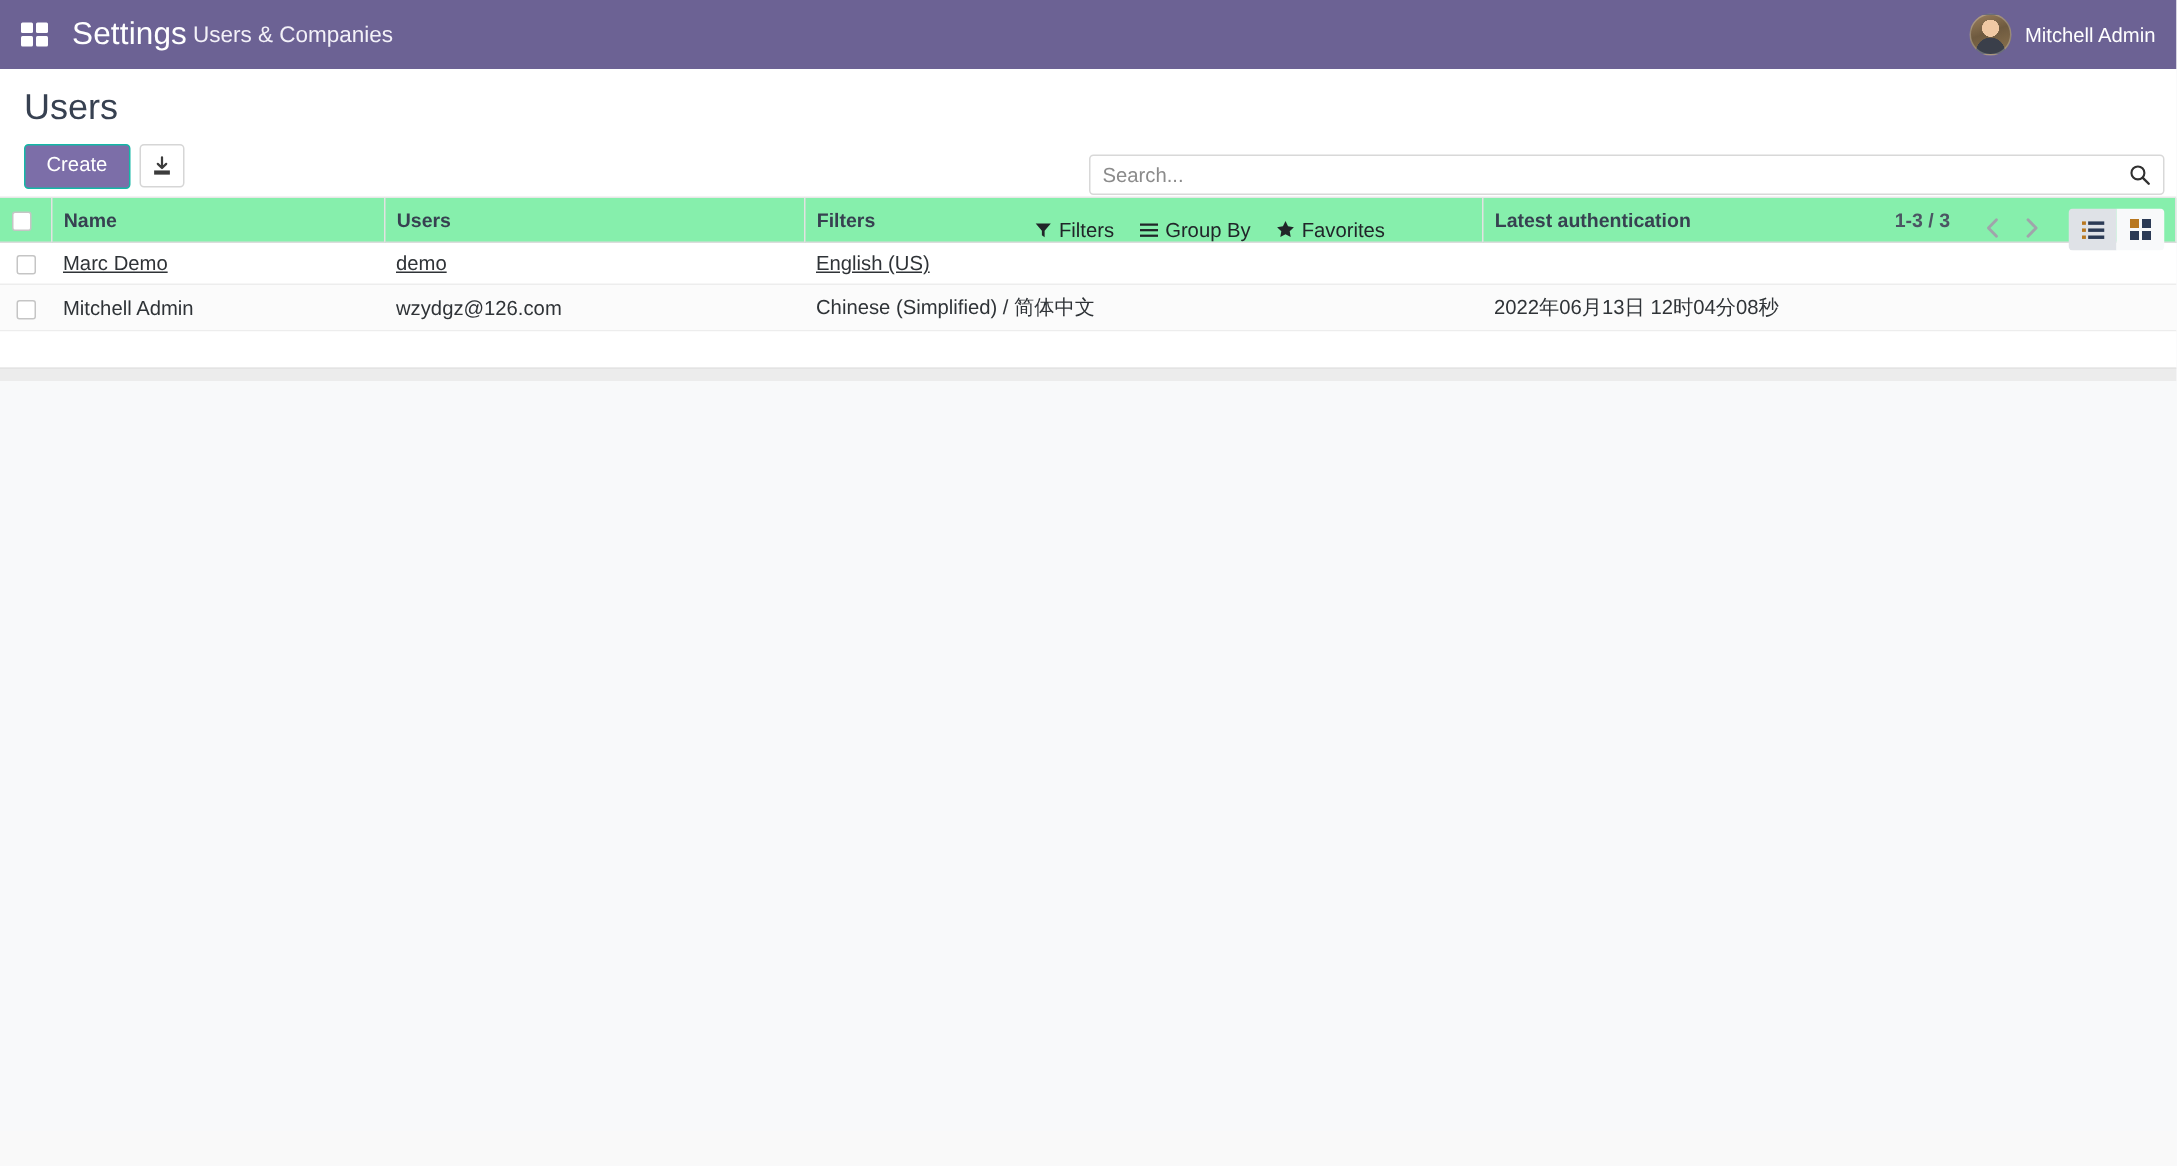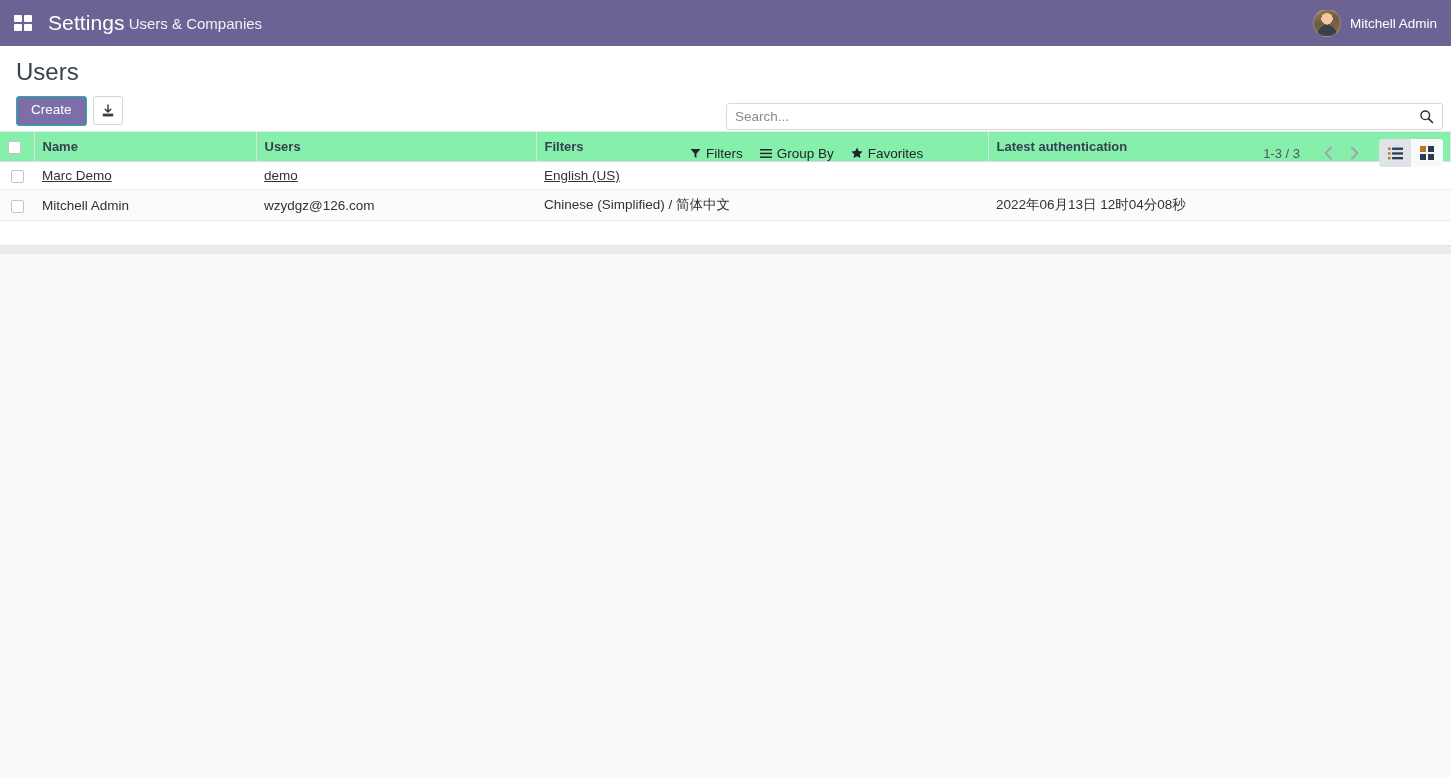--- a/index.html
+++ b/index.html
@@ -147,21 +147,21 @@
     font-size: 13.5px;
     color: #212529;
     margin-right: 17px;
     cursor: pointer;
     white-space: nowrap;
   }
   .dropdown-btn .gi { margin-right: 5px; display: inline-flex; }
   .cp-right {
     margin-left: auto;
     display: flex;
-    align-items: center;
+    font-weight: bold;
   }
   .pager-text {
     font-size: 13px;
     color: #4b5563;
     margin-right: 15px;
     white-space: nowrap;
   }
   .pager-arrow {
     width: 26px; height: 26px;
     display: flex; align-items: center; justify-content: center;

